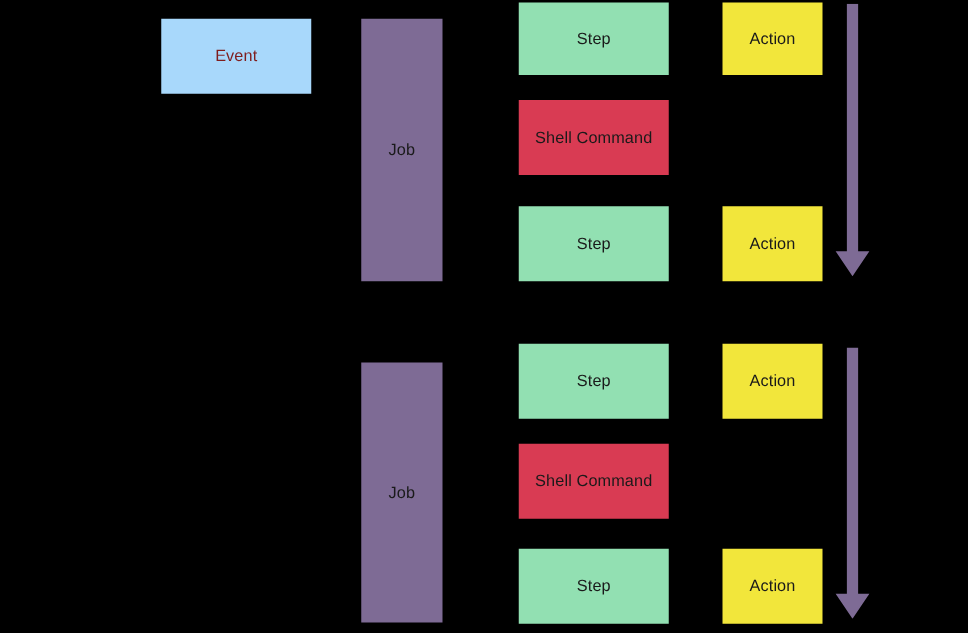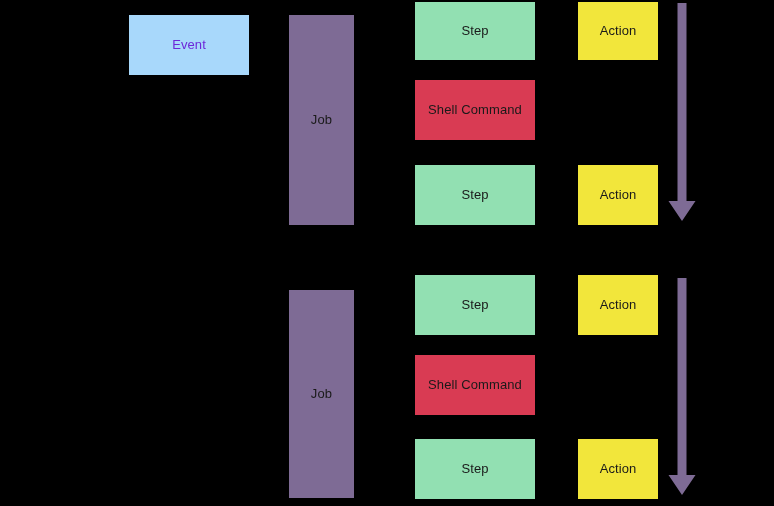--- a/index.html
+++ b/index.html
@@ -39,21 +39,21 @@
   }
   .arrow svg {
     display: block;
   }
 </style>
 </head>
 <body>
 
 <div id="canvas" style="background: rgb(0, 0, 0);">
   <div id="nodes-layer">
-      <div class="node" style="left: 129px; top: 15px; width: 120px; height: 60px; background: rgb(168, 216, 251); color: #6d28d9;">
+      <div class="node" style="left: 129px; top: 15px; width: 120px; height: 60px; background: rgb(168, 216, 251); color: #7f1d1d;">
         <span class="node-label">Event</span>
       </div>
       <div class="node" style="left: 289px; top: 15px; width: 65px; height: 210px; background: rgb(126, 107, 149); color: rgb(26, 26, 26);">
         <span class="node-label">Job</span>
       </div>
       <div class="node" style="left: 415px; top: 2px; width: 120px; height: 58px; background: rgb(146, 224, 178); color: rgb(26, 26, 26);">
         <span class="node-label">Step</span>
       </div>
       <div class="node" style="left: 415px; top: 80px; width: 120px; height: 60px; background: rgb(217, 59, 83); color: rgb(26, 26, 26);">
         <span class="node-label">Shell Command</span>

